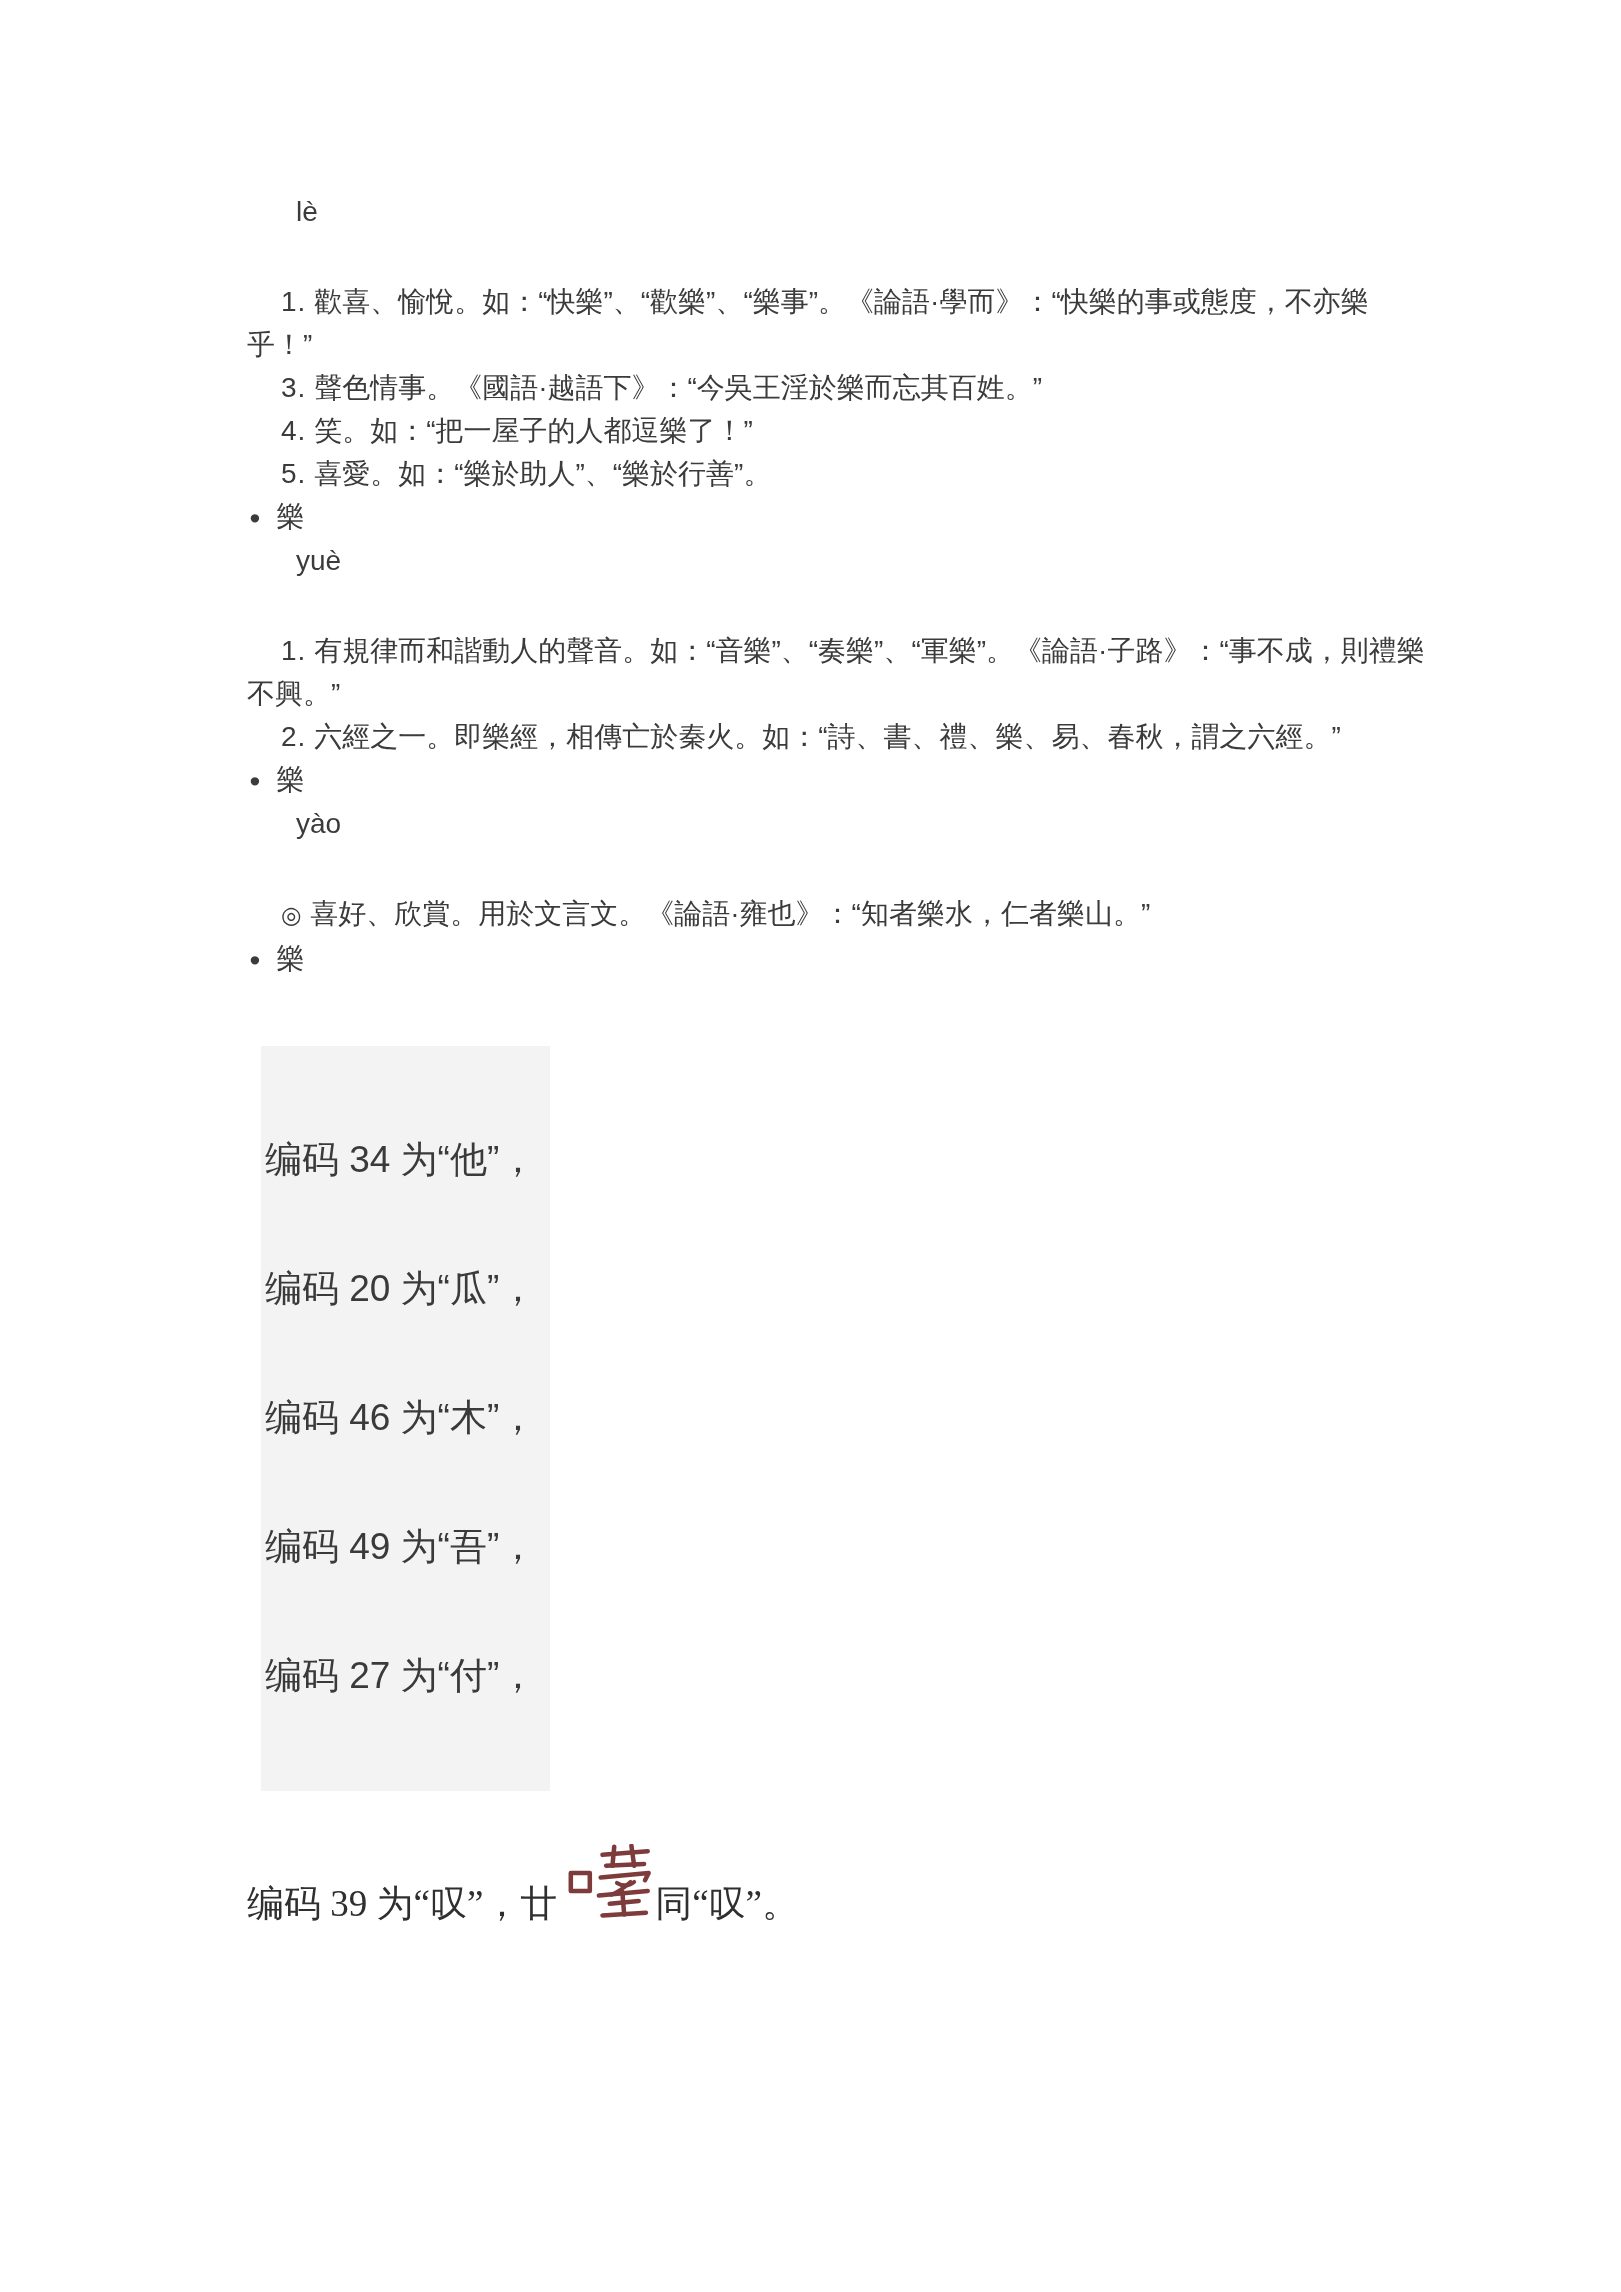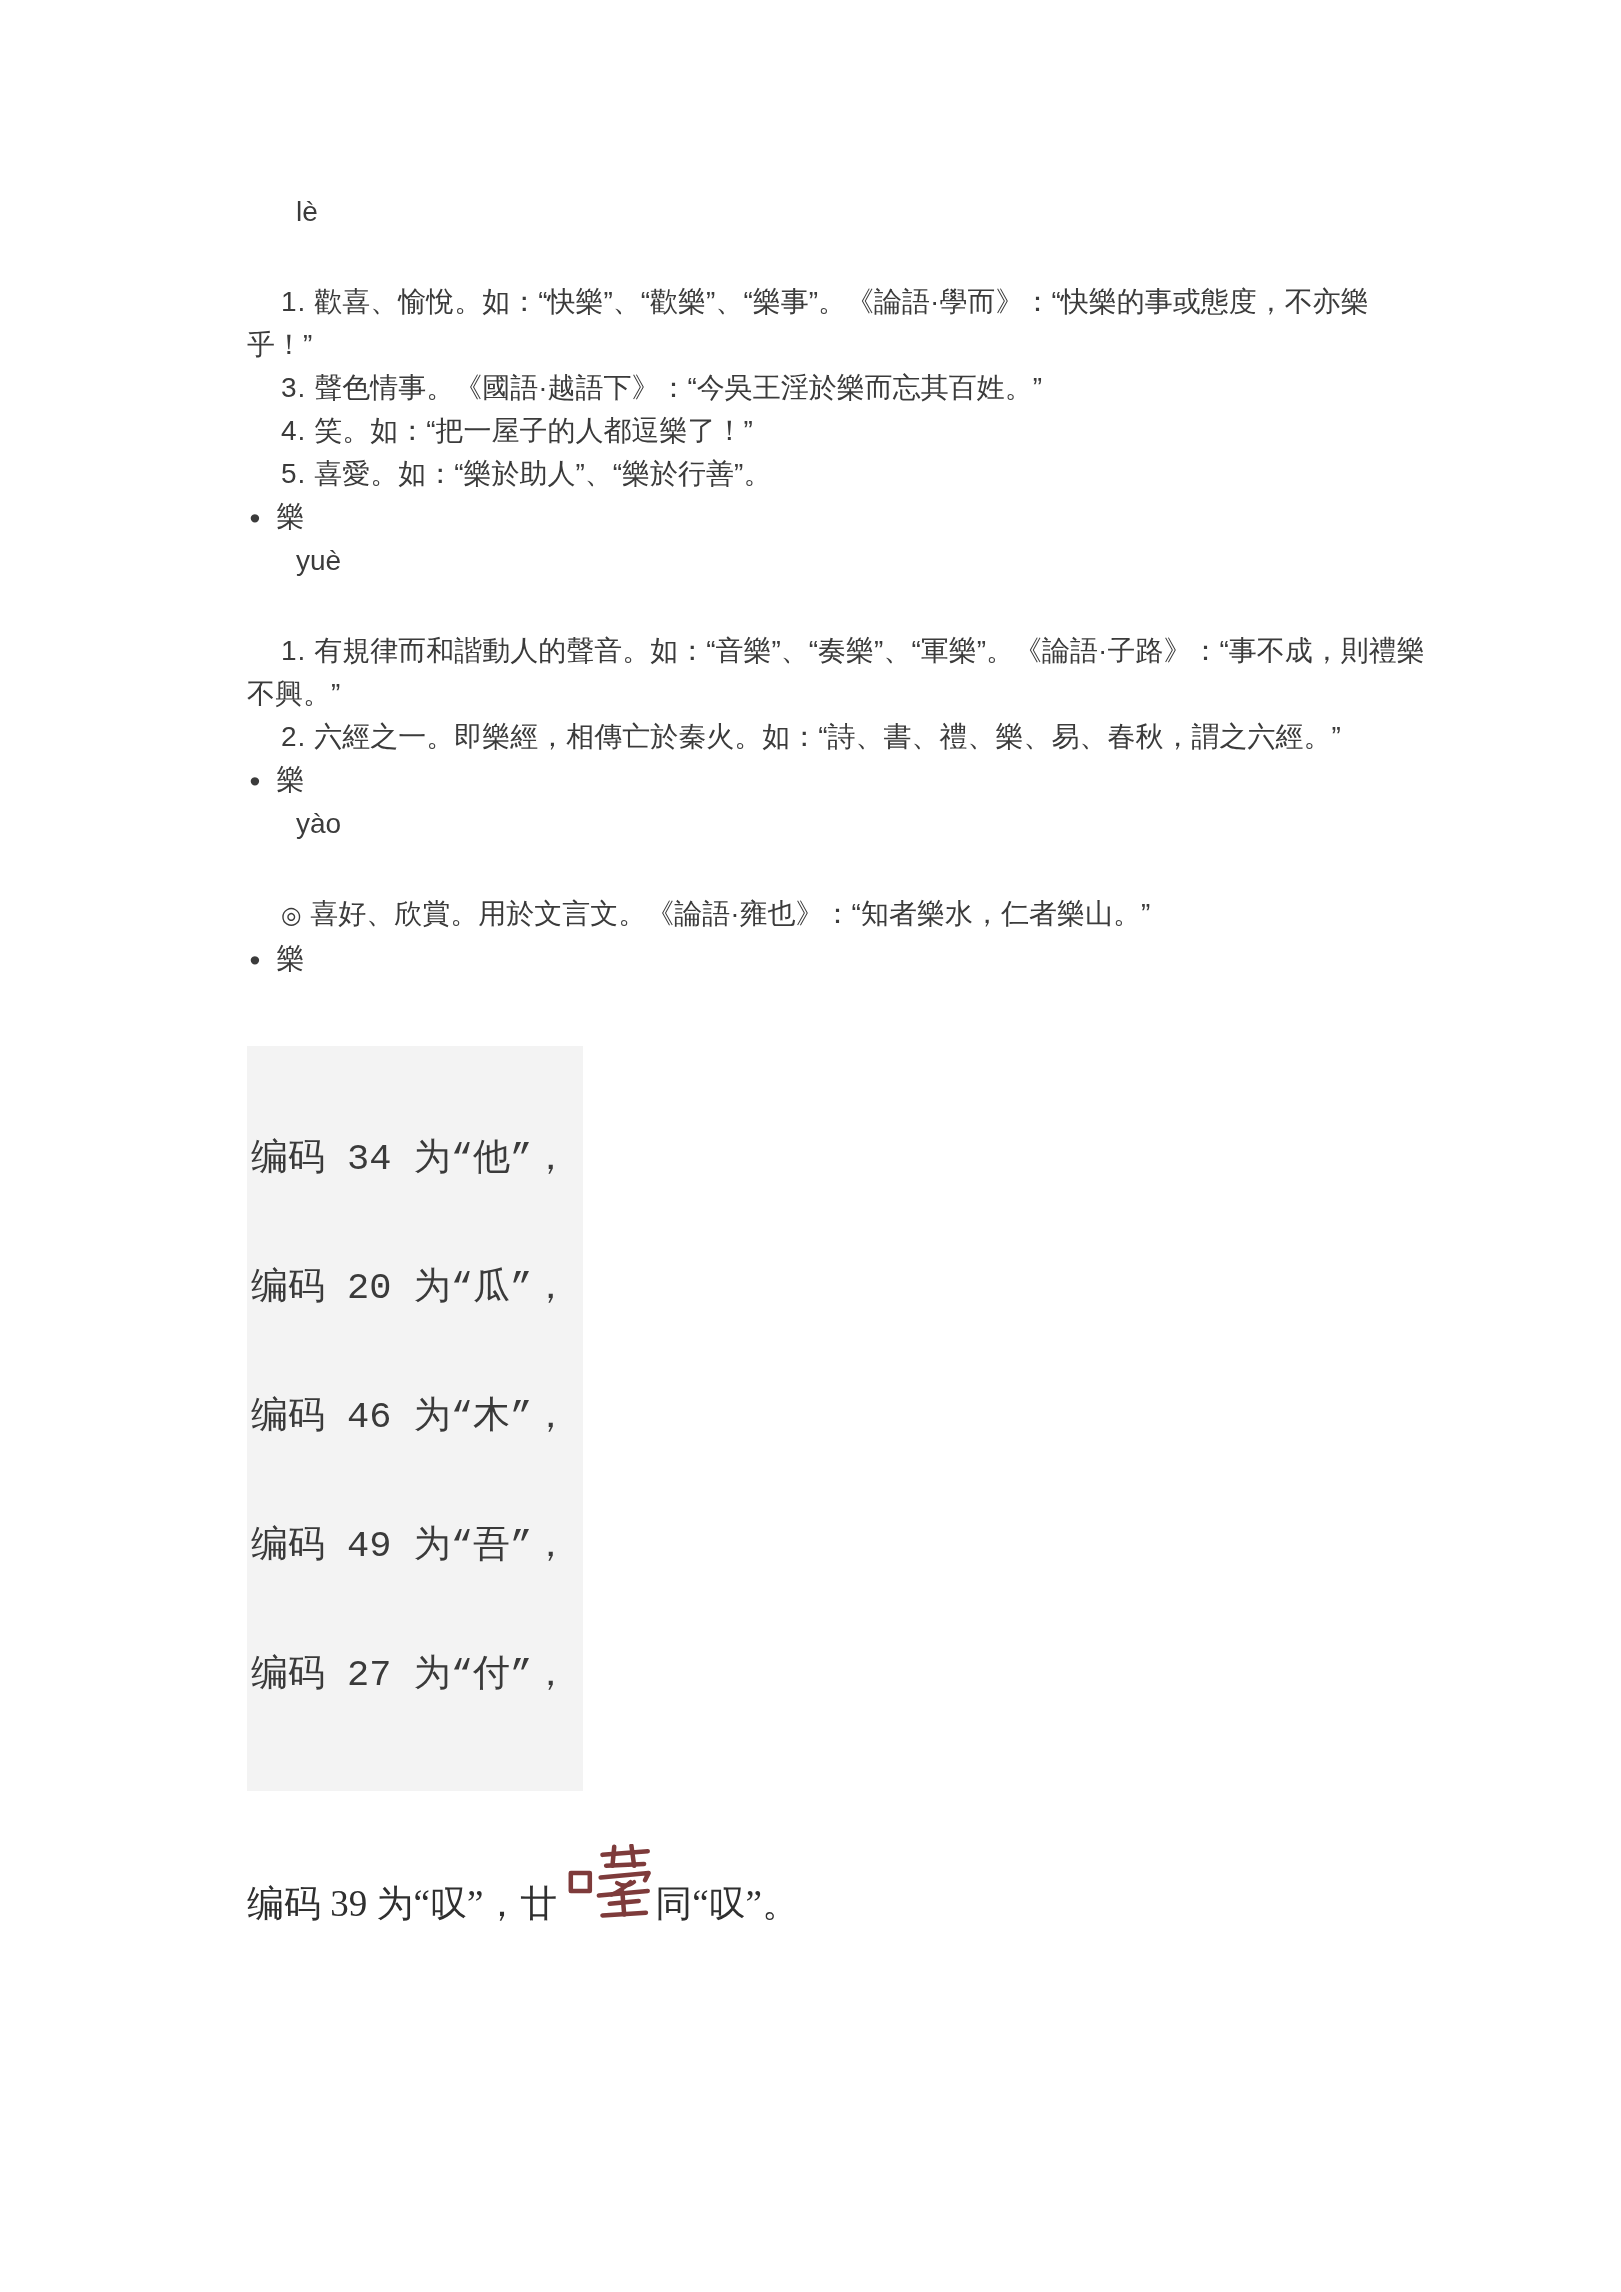--- a/index.html
+++ b/index.html
@@ -38,25 +38,26 @@
     font-size: 19.6px;
     display: inline-block;
     width: 27.4px;
     vertical-align: 2px;
   }
   .codeblock {
     display: inline-block;
     margin-top: 65px;
     background: #f3f3f3;
     color: #3a3a3a;
-    font-family: Liberation Mono, monospace;
+    font-family: Liberation Sans, sans-serif;
     font-size: 37px;
     line-height: 43px;
     padding: 5.9px 13.7px 7.8px 3.9px;
     white-space: pre;
+    margin-left: 14px;
   }
   .final-line {
     margin-top: 53px !important;
     font-family: Liberation Serif, serif;
     font-size: 37px;
     line-height: 43px;
     color: #2f2f2f;
     white-space: nowrap;
   }
   .glyph-wrap {

